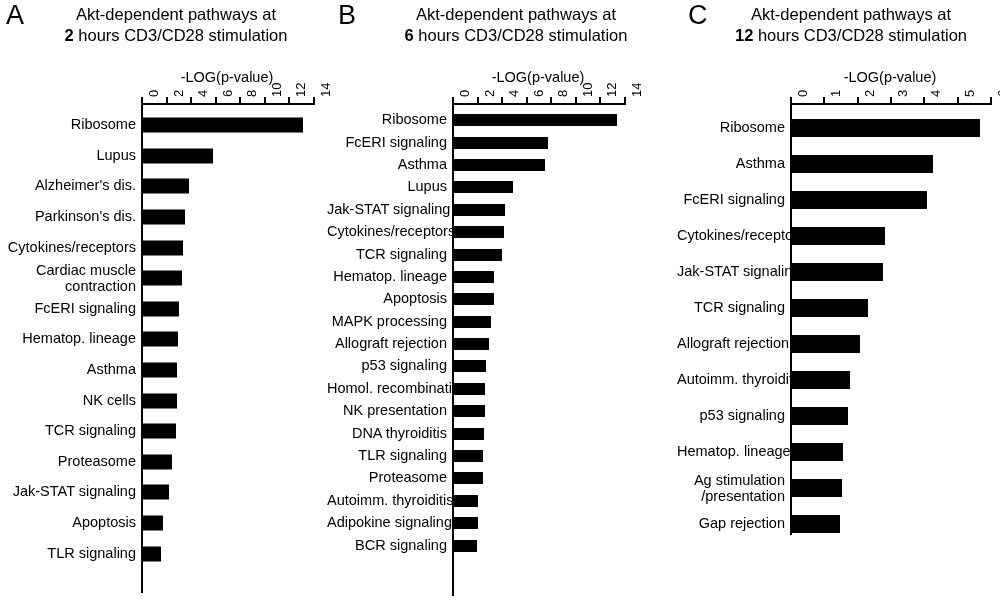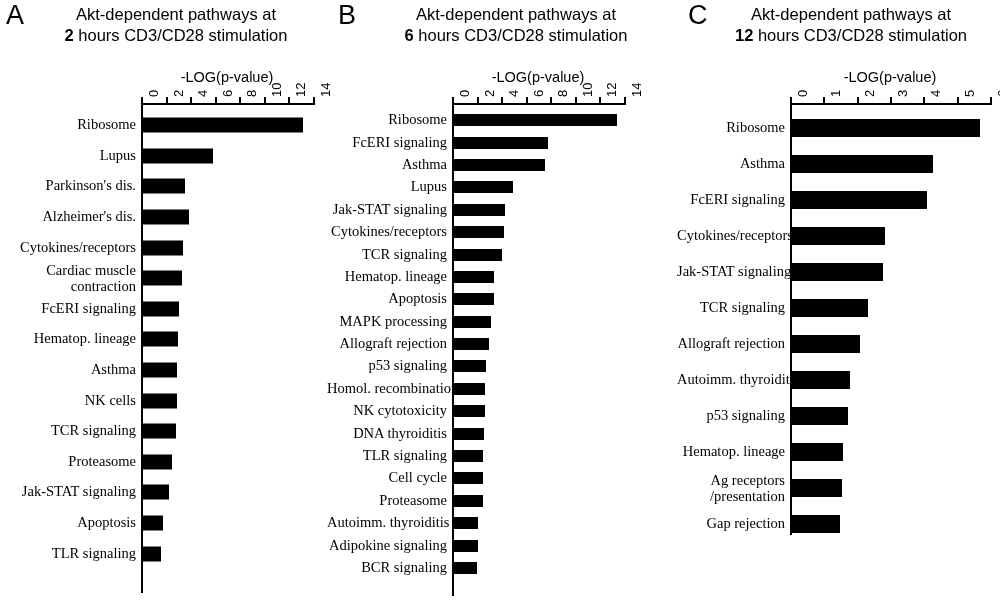--- a/index.html
+++ b/index.html
@@ -25,21 +25,21 @@
   
   .tick-num{position:absolute;font-size:13px;line-height:13px;
             transform:rotate(-90deg);transform-origin:left top;white-space:nowrap;}
 
   .axis-line{position:absolute;background:#000;}
   .axis-h{height:2px;}
   .axis-v{width:2px;}
   .tick{position:absolute;width:2px;background:#000;}
 
   .rows{position:absolute;}
-  .row{position:relative;width:100%;font-family:Liberation Serif, serif;}
+  .row{position:relative;width:100%;}
   .row-label{position:absolute;right:100%;top:50%;transform:translateY(-50%);
              padding-right:5px;text-align:right;font-size:14.5px;line-height:15.5px;
              white-space:pre;}
   .bar{position:absolute;left:0;top:50%;transform:translateY(-50%);
        background:#000;height:15px;}
 </style>
 </head>
 <body>
 
 <div class="figure">
@@ -73,26 +73,26 @@
         <div class="rows" style="left: 141px; top: 110px; width: 192px;">
           <div class="row" style="height: 30.6px;">
             <div class="row-label" style="width: 138px;">Ribosome</div>
             <div class="bar" style="height: 15px; width: 162.171px;"></div>
           </div>
           <div class="row" style="height: 30.6px;">
             <div class="row-label" style="width: 138px;">Lupus</div>
             <div class="bar" style="height: 15px; width: 72.4857px;"></div>
           </div>
           <div class="row" style="height: 30.6px;">
+            <div class="row-label" style="width: 138px;">Alzheimer's dis.</div>
+            <div class="bar" style="height: 15px; width: 47.9143px;"></div>
+          </div>
+          <div class="row" style="height: 30.6px;">
             <div class="row-label" style="width: 138px;">Parkinson's dis.</div>
             <div class="bar" style="height: 15px; width: 44.2286px;"></div>
-          </div>
-          <div class="row" style="height: 30.6px;">
-            <div class="row-label" style="width: 138px;">Alzheimer's dis.</div>
-            <div class="bar" style="height: 15px; width: 47.9143px;"></div>
           </div>
           <div class="row" style="height: 30.6px;">
             <div class="row-label" style="width: 138px;">Cytokines/receptors</div>
             <div class="bar" style="height: 15px; width: 41.7714px;"></div>
           </div>
           <div class="row" style="height: 30.6px;">
             <div class="row-label" style="width: 138px;">Cardiac muscle
 contraction</div>
             <div class="bar" style="height: 15px; width: 40.5429px;"></div>
           </div>
@@ -209,34 +209,30 @@
           </div>
           <div class="row" style="height: 22.4px;">
             <div class="row-label" style="width: 120px;">p53 signaling</div>
             <div class="bar" style="height: 12px; width: 34.4px;"></div>
           </div>
           <div class="row" style="height: 22.4px;">
             <div class="row-label" style="width: 120px;">Homol. recombination</div>
             <div class="bar" style="height: 12px; width: 33.1714px;"></div>
           </div>
           <div class="row" style="height: 22.4px;">
-            <div class="row-label" style="width: 120px;">NK cytotoxicity</div>
+            <div class="row-label" style="width: 120px;">NK presentation</div>
             <div class="bar" style="height: 12px; width: 32.5571px;"></div>
           </div>
           <div class="row" style="height: 22.4px;">
             <div class="row-label" style="width: 120px;">DNA thyroiditis</div>
             <div class="bar" style="height: 12px; width: 31.9429px;"></div>
           </div>
           <div class="row" style="height: 22.4px;">
             <div class="row-label" style="width: 120px;">TLR signaling</div>
             <div class="bar" style="height: 12px; width: 31.3286px;"></div>
-          </div>
-          <div class="row" style="height: 22.4px;">
-            <div class="row-label" style="width: 120px;">Cell cycle</div>
-            <div class="bar" style="height: 12px; width: 30.7143px;"></div>
           </div>
           <div class="row" style="height: 22.4px;">
             <div class="row-label" style="width: 120px;">Proteasome</div>
             <div class="bar" style="height: 12px; width: 30.7143px;"></div>
           </div>
           <div class="row" style="height: 22.4px;">
             <div class="row-label" style="width: 120px;">Autoimm. thyroiditis</div>
             <div class="bar" style="height: 12px; width: 25.8px;"></div>
           </div>
           <div class="row" style="height: 22.4px;">
@@ -310,21 +306,21 @@
           </div>
           <div class="row" style="height: 36px;">
             <div class="row-label" style="width: 108px;">p53 signaling</div>
             <div class="bar" style="height: 18px; width: 58.3333px;"></div>
           </div>
           <div class="row" style="height: 36px;">
             <div class="row-label" style="width: 108px;">Hematop. lineage</div>
             <div class="bar" style="height: 18px; width: 53.3333px;"></div>
           </div>
           <div class="row" style="height: 36px;">
-            <div class="row-label" style="width: 108px;">Ag receptors
+            <div class="row-label" style="width: 108px;">Ag stimulation
 /presentation</div>
             <div class="bar" style="height: 18px; width: 51.6667px;"></div>
           </div>
           <div class="row" style="height: 36px;">
             <div class="row-label" style="width: 108px;">Gap rejection</div>
             <div class="bar" style="height: 18px; width: 50px;"></div>
           </div>
         </div>
       </div>
   </div>

